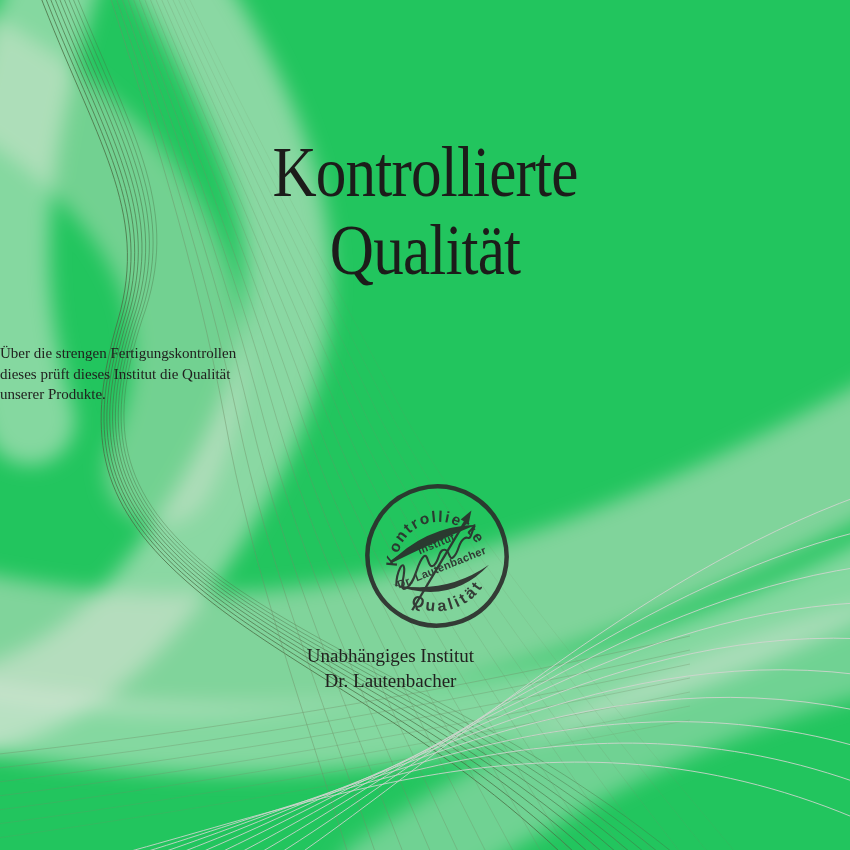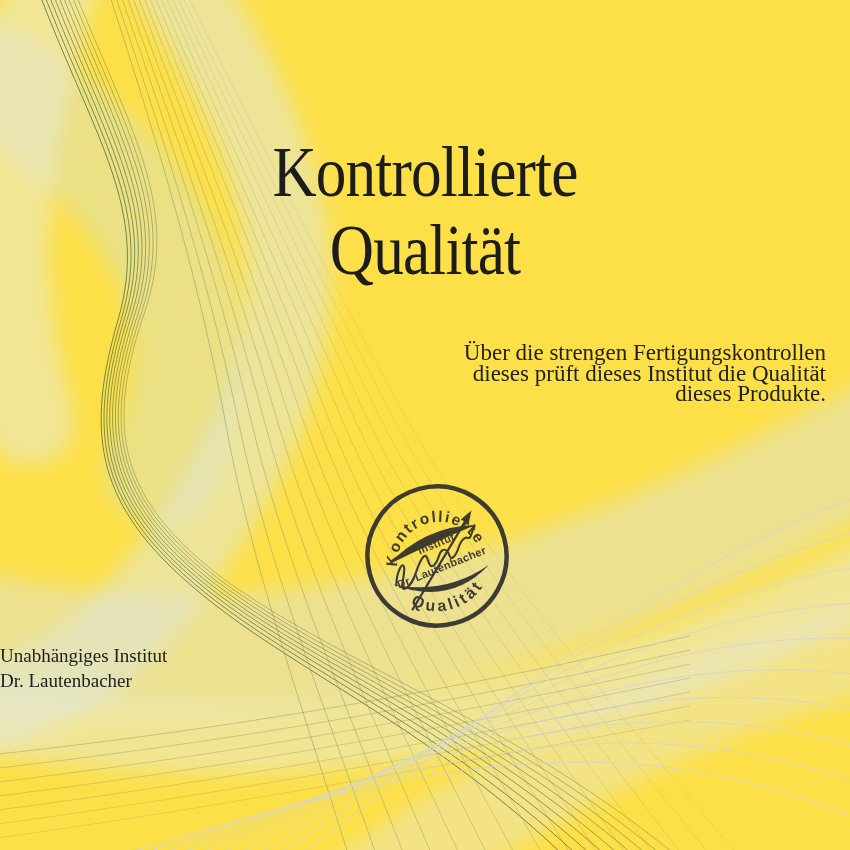--- a/index.html
+++ b/index.html
@@ -1,44 +1,45 @@
 <!DOCTYPE html>
 <html><head>
 <meta charset="utf-8">
 <style>
   html,body{margin:0;padding:0;background:#ffffff;}
   .canvas{
     position:relative;
     width:850px;height:850px;
     overflow:hidden;
-    background:#fde047;
+    background:#22c55e;
     font-family:"Liberation Serif", serif;
   }
   .bg-art{position:absolute;left:0;top:0;width:850px;height:850px;}
   .headline{
     position:absolute;left:0;top:133px;width:850px;margin:0;
     text-align:center;
     font-family:"Liberation Serif", serif;
     font-weight:400;
     font-size:72px;line-height:78px;
     color:#1c1c1a;
     transform:scaleX(.85);
     transform-origin:50% 50%;
     letter-spacing:-1px;
   }
   .headline span{display:block;}
   .bodytext{
     position:absolute;left:0;top:343px;width:826px;margin:0;
-    text-align:right;
-    font-size:23px;line-height:20.5px;
+    text-align:left;
+    font-size:15px;line-height:20.5px;
     color:#21211f;
   }
   .bodytext span{display:block;}
   .footertext{
     position:absolute;left:0;top:643px;width:781px;margin:0;
+    text-align:center;
     font-size:19px;line-height:25px;
     color:#21211f;
   }
   .footertext span{display:block;}
   .stamp{
     position:absolute;left:340px;top:459px;width:194px;height:194px;
   }
   .stamp svg{display:block;}
   .stamp-text{
     font-family:"Liberation Sans", sans-serif;
@@ -141,21 +142,21 @@
     </svg>
 
   <h1 class="headline">
     <span>Kontrollierte</span>
     <span>Qualität</span>
   </h1>
 
   <p class="bodytext">
     <span>Über die strengen Fertigungskontrollen</span>
     <span>dieses prüft dieses Institut die Qualität</span>
-    <span>dieses Produkte.</span>
+    <span>unserer Produkte.</span>
   </p>
 
   <div class="stamp">
     <svg width="194" height="194" viewBox="-97 -97 194 194" xmlns="http://www.w3.org/2000/svg">
       <defs>
         <path id="arcTop" d="M -42,8 A 42 42 0 0 1 42,8"></path>
         <path id="arcBot" d="M -50,23 A 55 55 0 0 0 50,23"></path>
       </defs>
       <g transform="rotate(-15)" opacity=".9">
         <circle r="69.5" fill="none" stroke="#2b2b2b" stroke-width="4.5"></circle>

